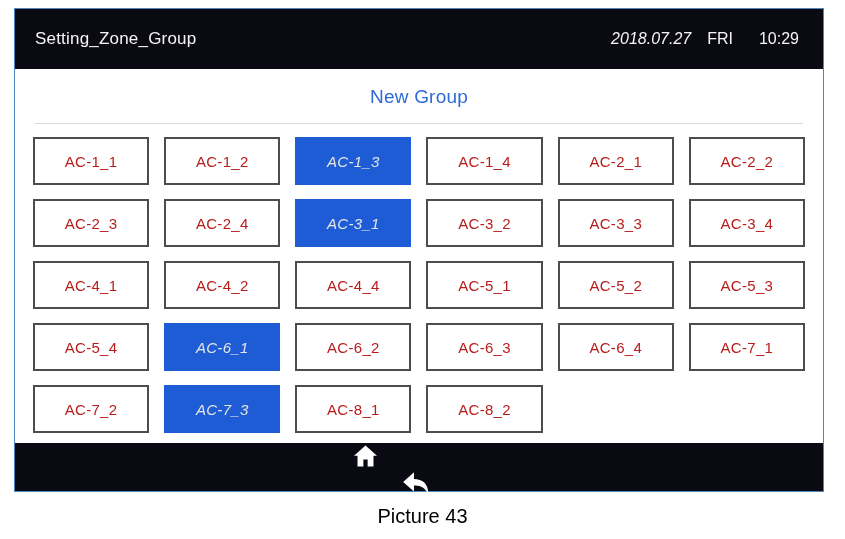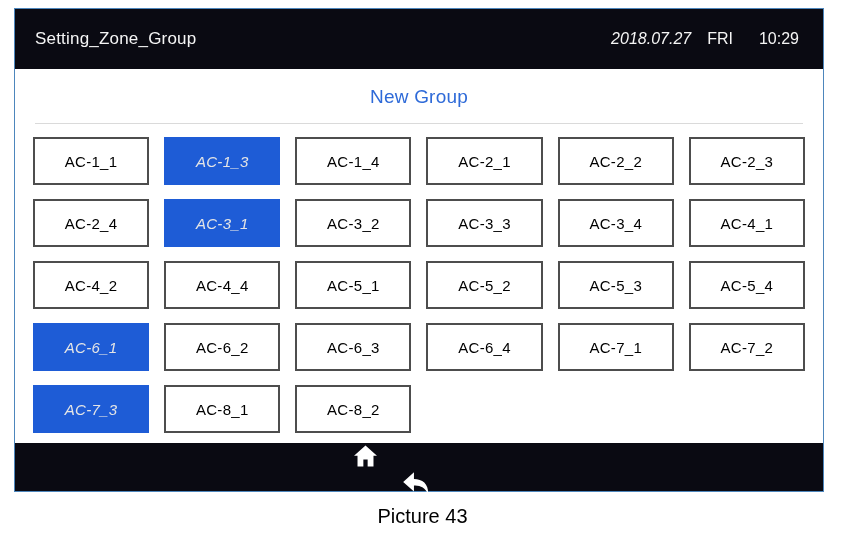--- a/index.html
+++ b/index.html
@@ -49,21 +49,21 @@
     display: grid;
     grid-template-columns: repeat(6, 1fr);
     column-gap: 15px;
     row-gap: 14px;
     padding: 0 18px;
   }
   .ac-btn {
     height: 48px;
     background: #ffffff;
     border: 2px solid #4d4d4d;
-    color: #000000;
+    color: #b91c1c;
     font-size: 15px;
     letter-spacing: 0.3px;
     display: flex;
     align-items: center;
     justify-content: center;
     font-family: "Liberation Sans", sans-serif;
     cursor: pointer;
   }
   .ac-btn.selected {
     background: var(--selected-blue, #1e5cd6);
@@ -118,20 +118,21 @@
       <span class="day">FRI</span>
       <span class="time">10:29</span>
     </span>
   </div>
 
   <div class="content">
     <div class="group-title">New Group</div>
     <hr class="divider">
     <div class="ac-grid">
         <button class="ac-btn">AC-1_1</button>
+        <button class="ac-btn">AC-1_2</button>
         <button class="ac-btn selected">AC-1_3</button>
         <button class="ac-btn">AC-1_4</button>
         <button class="ac-btn">AC-2_1</button>
         <button class="ac-btn">AC-2_2</button>
         <button class="ac-btn">AC-2_3</button>
         <button class="ac-btn">AC-2_4</button>
         <button class="ac-btn selected">AC-3_1</button>
         <button class="ac-btn">AC-3_2</button>
         <button class="ac-btn">AC-3_3</button>
         <button class="ac-btn">AC-3_4</button>

